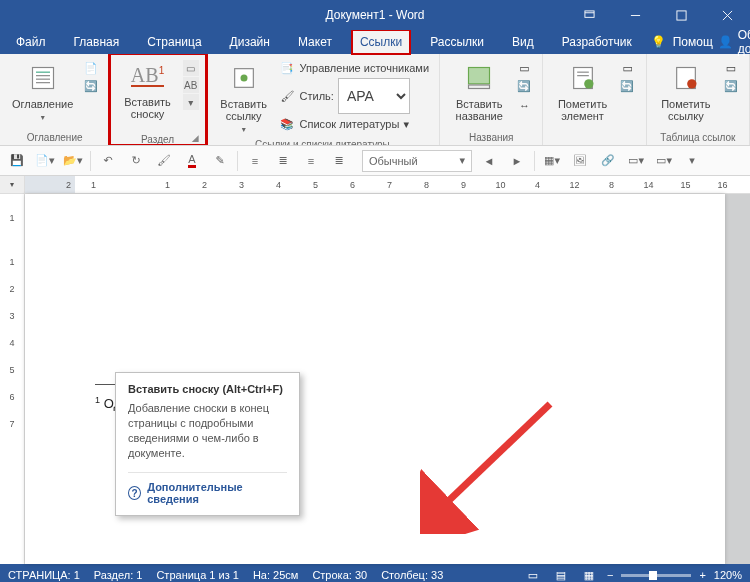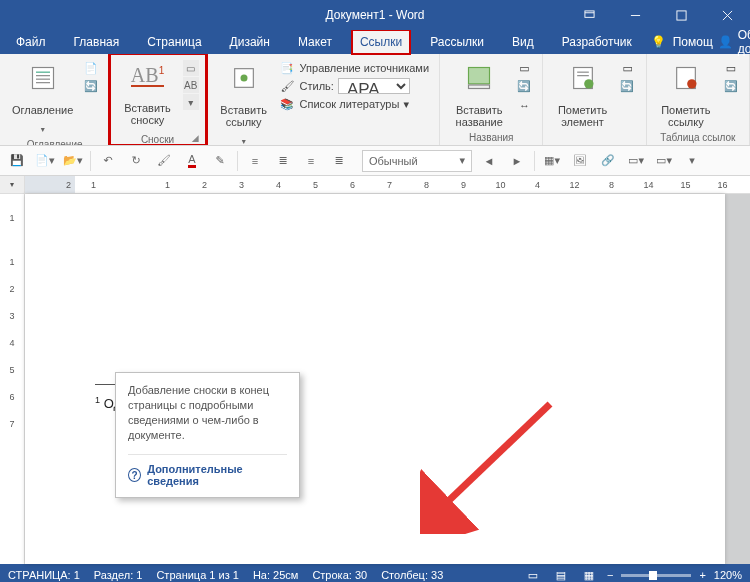--- a/index.html
+++ b/index.html
@@ -15,30 +15,30 @@
   .tabbar .tab { padding: 0 8px; display: flex; align-items: center; cursor: pointer; white-space: nowrap; }
   .tabbar .tab.active { background: #f3f3f3; color: #2b579a; }
   .tabbar .highlight-box { outline: 2px solid #c00; outline-offset: -1px; }
   .tabbar .right-group { margin-left: auto; display: flex; align-items: center; padding-right: 6px; gap: 6px; }
   .tabbar .share { display: flex; align-items: center; gap: 4px; }
 
   .ribbon { height: 92px; background: #f3f3f3; border-bottom: 1px solid #d5d5d5; display: flex; overflow: hidden; }
   .ribbon .group { border-right: 1px solid #e0e0e0; padding: 4px 6px 2px; display: flex; flex-direction: column; }
   .ribbon .group-body { flex: 1; display: flex; align-items: flex-start; }
   .ribbon .group-label { font-size: 10px; color: #666; text-align: center; padding-top: 2px; }
-  .big-btn { display: flex; flex-direction: column; align-items: center; gap: 10px; padding: 4px 6px 2px; font-size: 11px; color: #444; cursor: pointer; text-align: center; line-height: 1.1; }
+  .big-btn { display: flex; flex-direction: column; align-items: center; gap: 4px; padding: 4px 6px 2px; font-size: 11px; color: #444; cursor: pointer; text-align: center; line-height: 1.1; }
   .big-btn .ico-box { width: 32px; height: 32px; display: flex; align-items: center; justify-content: center; }
   .big-btn .drop { font-size: 8px; color: #666; }
   .highlight-red { outline: 3px solid #c00; outline-offset: -1px; }
   .footnote-btn .ico-text { font-family: Georgia, serif; font-size: 20px; color: #909090; border-bottom: 2px solid #c43e1c; line-height: 1; }
   .footnote-btn .ico-text sup { color: #c43e1c; font-size: 10px; }
   .small-stack { display: flex; flex-direction: column; justify-content: center; gap: 2px; padding: 2px 4px; }
   .small-row { display: flex; align-items: center; gap: 4px; font-size: 11px; color: #444; cursor: pointer; white-space: nowrap; }
   .small-row .mini-ico { width: 16px; height: 16px; display: inline-flex; align-items: center; justify-content: center; }
-  .style-select { height: 16px; font-size: 17px; border: 1px solid #bebebe; background: #fff; padding: 0 4px; width: 72px; color: #444; }
+  .style-select { height: 36px; font-size: 14px; border: 1px solid #bebebe; background: #fff; padding: 0 4px; width: 72px; color: #444; }
   .corner-launcher { font-size: 9px; color: #888; text-align: right; padding-right: 2px; margin-top: -12px; }
   .nav-arrows { display: flex; flex-direction: column; gap: 1px; padding: 4px 2px; }
   .nav-arrows div { width: 16px; height: 16px; font-size: 10px; color: #666; background: #eaeaea; display: flex; align-items: center; justify-content: center; cursor: pointer; }
 
   .qat { height: 30px; background: #fafafa; border-bottom: 1px solid #d5d5d5; display: flex; align-items: center; padding: 0 6px; gap: 6px; font-size: 11px; color: #666; }
   .qat .qat-btn { width: 22px; height: 22px; display: flex; align-items: center; justify-content: center; cursor: pointer; }
   .qat .qat-sep { width: 1px; height: 20px; background: #ddd; }
   .qat .style-combo { margin-left: 6px; border: 1px solid #ccc; height: 22px; background: #fff; padding: 0 6px; min-width: 110px; display: flex; align-items: center; justify-content: space-between; }
 
   .ruler-h { height: 18px; background: #fff; border-bottom: 1px solid #ddd; position: relative; font-size: 9px; color: #555; display:flex; align-items:center; }
@@ -159,21 +159,21 @@
             <span class="ico-text">AB<sup>1</sup></span>
           </div>
         <span style="max-width:56px">Вставить сноску</span>
       </div>
       <div class="nav-arrows">
         <div>▭</div>
         <div>AB</div>
         <div>▾</div>
       </div>
     </div>
-    <div class="group-label">Сноски</div>
+    <div class="group-label">Раздел</div>
     <div class="corner-launcher">◢</div>
   </div>
 
   <div class="group">
     <div class="group-body">
       <div class="big-btn">
         <div class="ico-box">
             <svg class="ico" viewBox="0 0 24 24" style="width:28px;height:28px">
               <rect x="4" y="4" width="16" height="16" fill="#fff" stroke="#888"></rect>
               <circle cx="12" cy="12" r="3" fill="#6aa84f"></circle>
@@ -351,20 +351,21 @@
       <div>7</div>
   </div>
   <div class="page">
     <div class="fn-sep"></div>
     <div class="fn-text">
       <sup>1</sup><span> Один текст</span>
     </div>
   </div>
 
   <div class="tooltip-box">
+    <div class="tt-title">Вставить сноску (Alt+Ctrl+F)</div>
     <div class="tt-body">Добавление сноски в конец страницы с подробными сведениями о чем-либо в документе.</div>
     <div class="tt-link">
       <span class="q">?</span>
       <span>Дополнительные сведения</span>
     </div>
   </div>
 
   <svg class="arrow" width="150" height="140">
     <defs>
         <marker id="ah" markerWidth="12" markerHeight="12" refX="2" refY="6" orient="auto">

